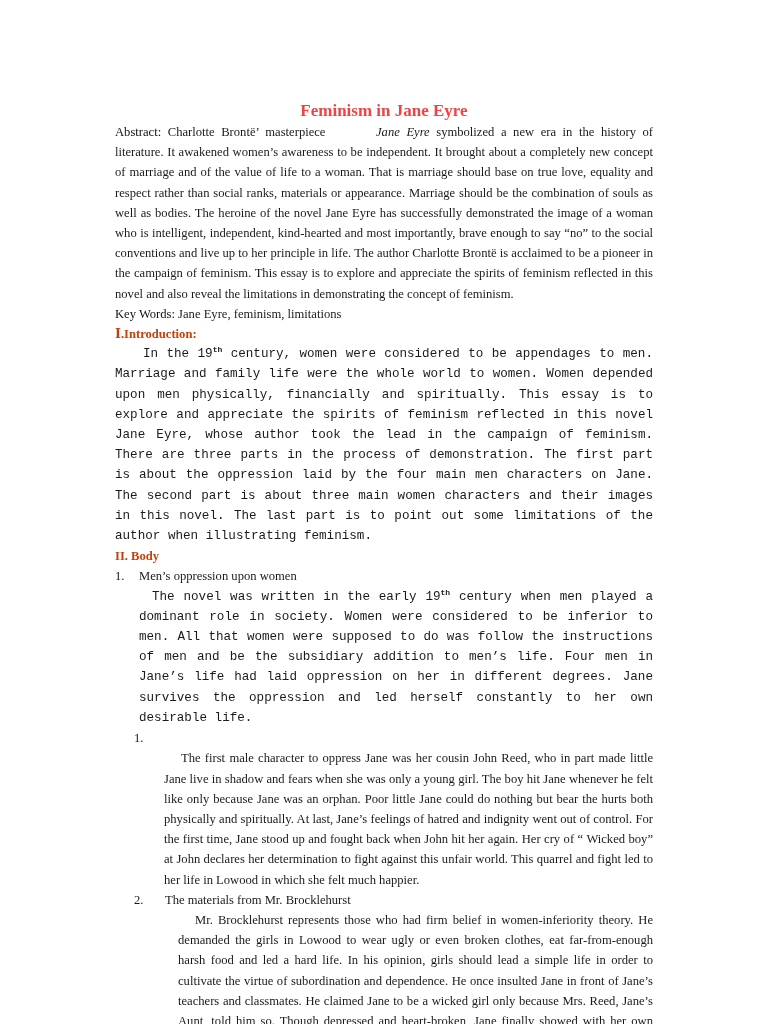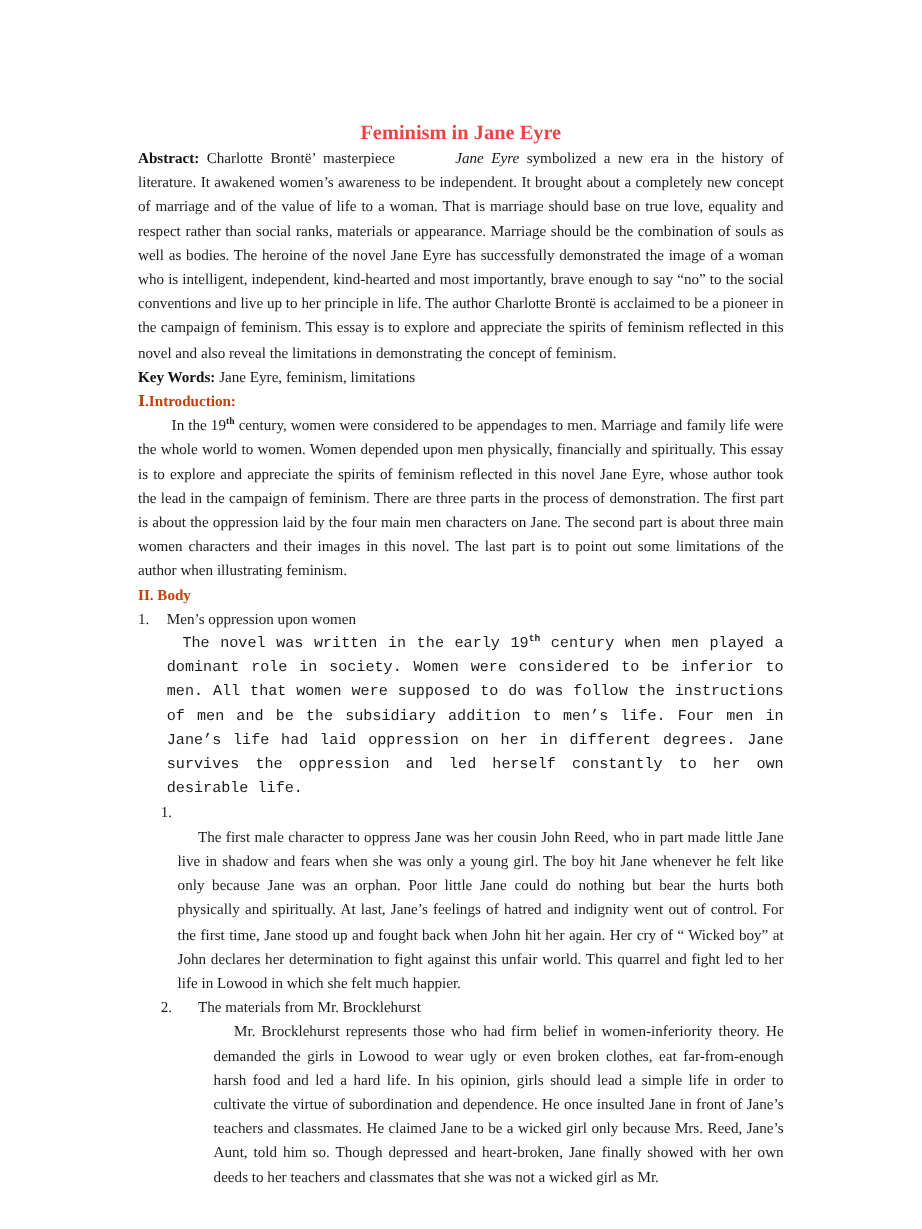--- a/index.html
+++ b/index.html
@@ -29,45 +29,45 @@
     font-size: 17px;
     line-height: 22px;
     margin: 0 0 0 0;
     height: 22px;
     color: #ef4444;
   }
   p {
     margin: 0;
     text-align: justify;
   }
-  .lbl { font-weight: bold; color: #111; }
+  .lbl { font-weight: normal; color: #111; }
   .heading {
     font-weight: bold;
     margin: 0;
     color: #c2410c;
   }
-  .indent-first { text-indent: 28px; }
+  .indent-first { text-indent: 28px; font-family: Liberation Mono, monospace; }
   .list1 {
     display: flex;
     margin: 0;
   }
   .list1 .num { width: 24px; flex: none; }
   .sec1-body {
     margin-left: 24px;
     text-indent: 13px;
     text-align: justify;
     font-family: Liberation Mono, monospace;
   }
   .list2 {
     display: flex;
     margin-left: 19px;
   }
   .list2 .num { width: 31px; flex: none; }
   .sub1-body {
-    margin-left: 33px;
+    margin-left: 49px;
     text-indent: 17px;
     text-align: justify;
   }
   .sub2-body {
     margin-left: 63px;
     text-indent: 17px;
     text-align: justify;
   }
   sup { font-size: 8px; line-height: 0; vertical-align: 5px; font-weight: bold; }
   em { font-style: italic; margin-left: 44px; }

